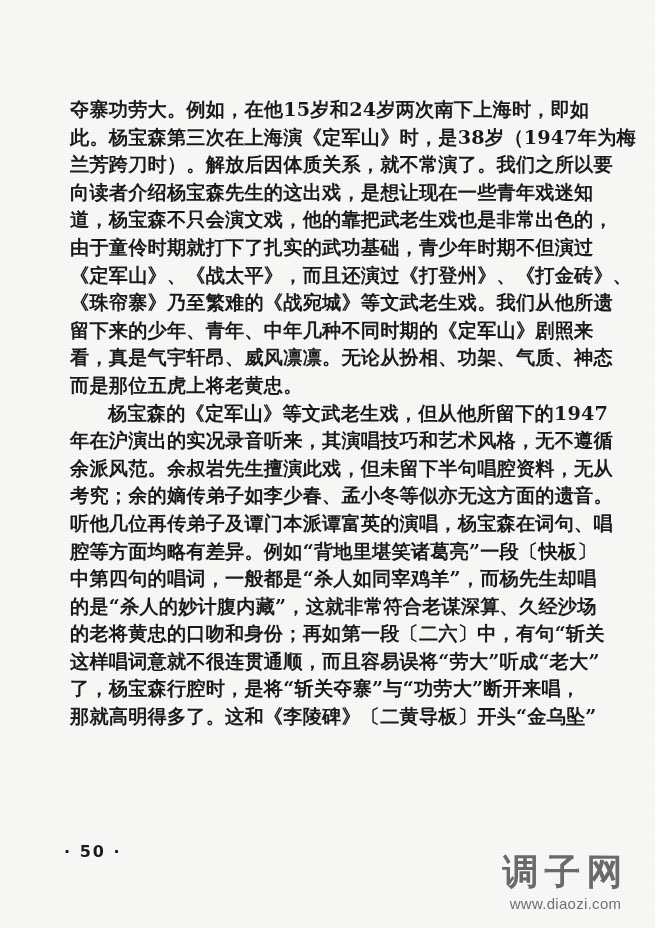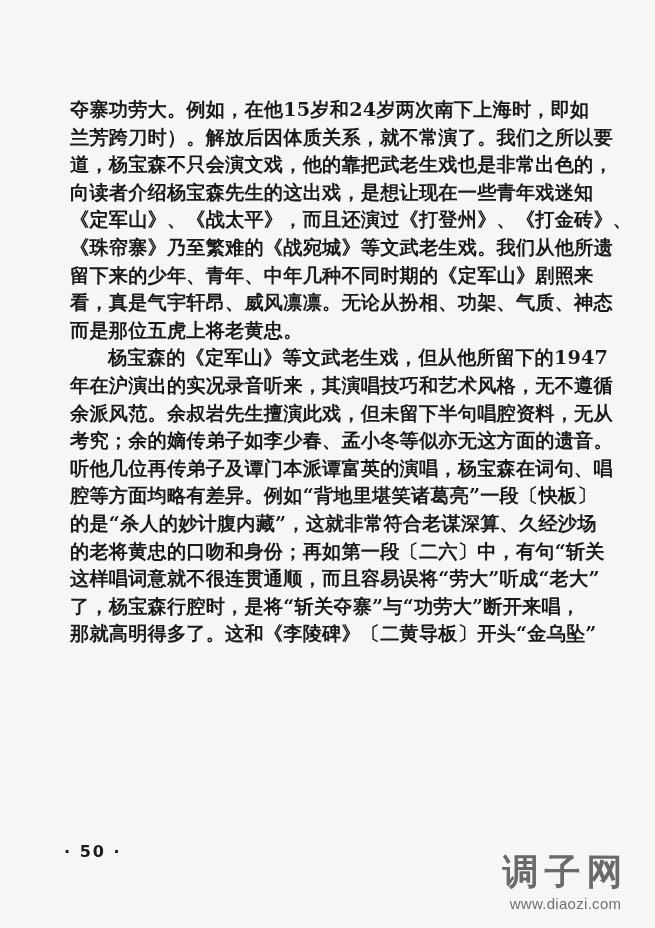--- a/index.html
+++ b/index.html
@@ -67,34 +67,37 @@
       color: #707070;
       letter-spacing: 0.3px;
     }
   </style>
 </head>
 <body>
 
 <div class="page">
   <div class="text-block">
     <div class="line">夺寨功劳大。例如，在他15岁和24岁两次南下上海时，即如</div>
+    <div class="line">此。杨宝森第三次在上海演《定军山》时，是38岁（1947年为梅</div>
     <div class="line">兰芳跨刀时）。解放后因体质关系，就不常演了。我们之所以要</div>
+    <div class="line">向读者介绍杨宝森先生的这出戏，是想让现在一些青年戏迷知</div>
     <div class="line">道，杨宝森不只会演文戏，他的靠把武老生戏也是非常出色的，</div>
-    <div class="line">向读者介绍杨宝森先生的这出戏，是想让现在一些青年戏迷知</div>
+    <div class="line">由于童伶时期就打下了扎实的武功基础，青少年时期不但演过</div>
     <div class="line">《定军山》、《战太平》，而且还演过《打登州》、《打金砖》、</div>
     <div class="line">《珠帘寨》乃至繁难的《战宛城》等文武老生戏。我们从他所遗</div>
     <div class="line">留下来的少年、青年、中年几种不同时期的《定军山》剧照来</div>
     <div class="line">看，真是气宇轩昂、威风凛凛。无论从扮相、功架、气质、神态</div>
     <div class="line last">而是那位五虎上将老黄忠。</div>
     <div class="line indent">杨宝森的《定军山》等文武老生戏，但从他所留下的1947</div>
     <div class="line">年在沪演出的实况录音听来，其演唱技巧和艺术风格，无不遵循</div>
     <div class="line">余派风范。余叔岩先生擅演此戏，但未留下半句唱腔资料，无从</div>
     <div class="line">考究；余的嫡传弟子如李少春、孟小冬等似亦无这方面的遗音。</div>
     <div class="line">听他几位再传弟子及谭门本派谭富英的演唱，杨宝森在词句、唱</div>
     <div class="line">腔等方面均略有差异。例如“背地里堪笑诸葛亮”一段〔快板〕</div>
+    <div class="line">中第四句的唱词，一般都是“杀人如同宰鸡羊”，而杨先生却唱</div>
     <div class="line">的是“杀人的妙计腹内藏”，这就非常符合老谋深算、久经沙场</div>
     <div class="line">的老将黄忠的口吻和身份；再如第一段〔二六〕中，有句“斩关</div>
     <div class="line">这样唱词意就不很连贯通顺，而且容易误将“劳大”听成“老大”</div>
     <div class="line">了，杨宝森行腔时，是将“斩关夺寨”与“功劳大”断开来唱，</div>
     <div class="line">那就高明得多了。这和《李陵碑》〔二黄导板〕开头“金乌坠”</div>
   </div>
 
   <div class="page-number">· 50 ·</div>
 
   <div class="watermark">

